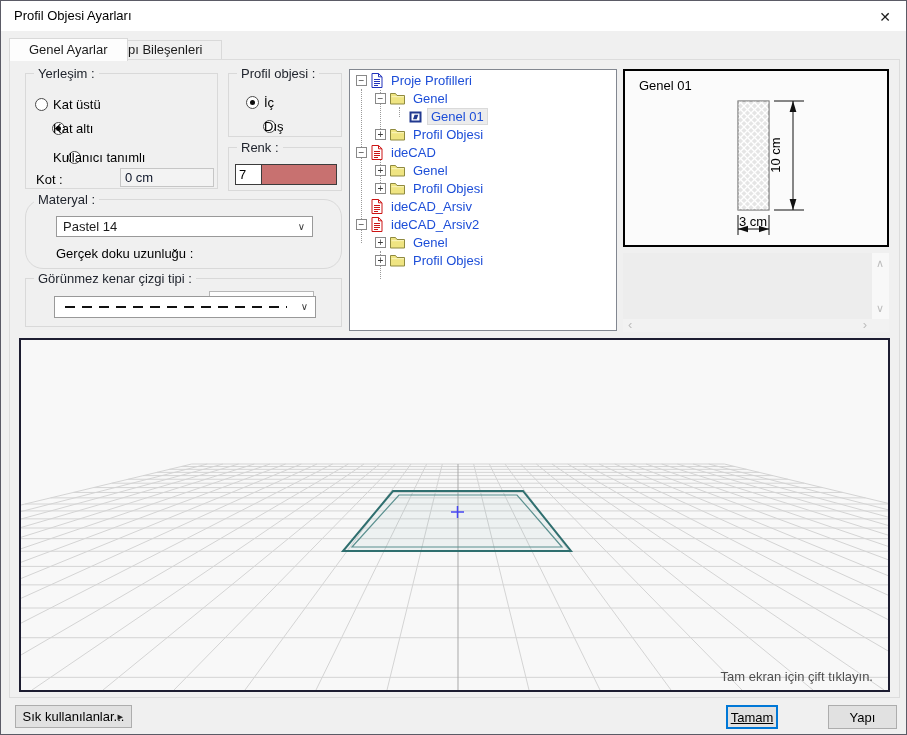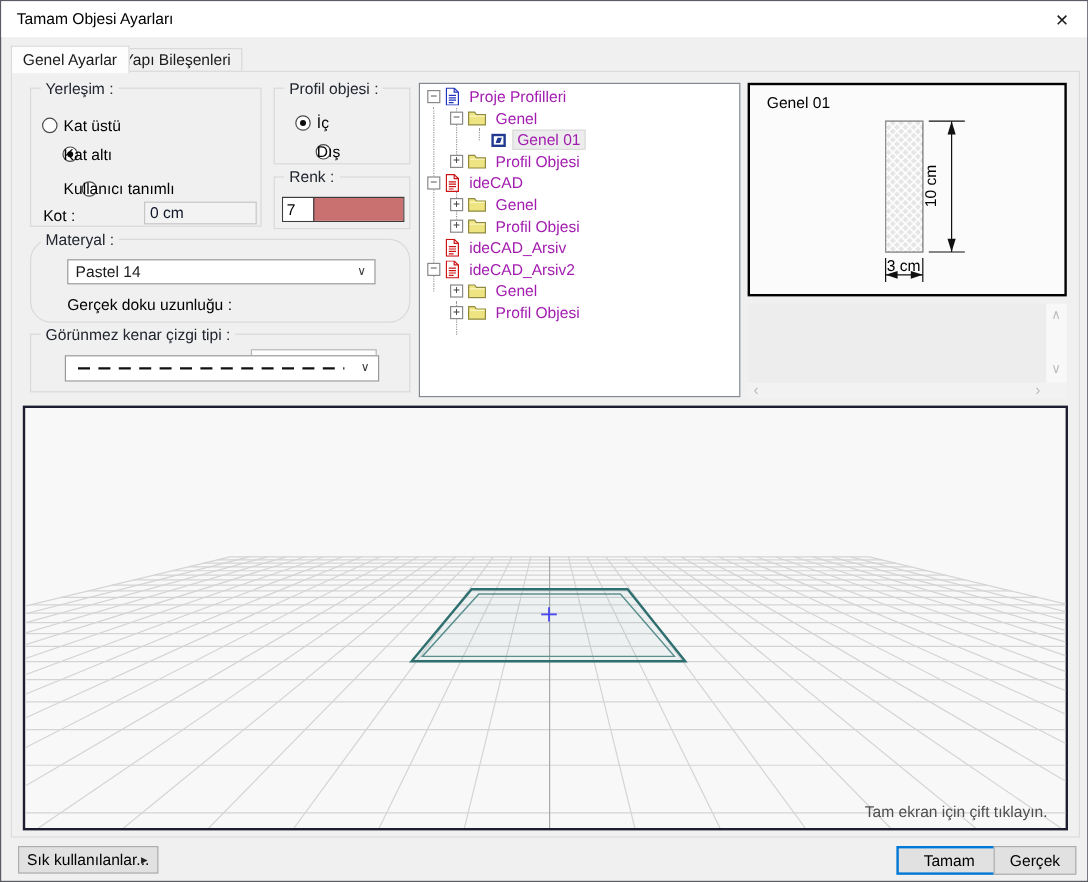--- a/index.html
+++ b/index.html
@@ -8,21 +8,21 @@
        border:1px solid #5b5b66;font-family:"Liberation Sans",sans-serif;
        font-size:13px;color:#1b1b1b;overflow:hidden;}
   .abs{position:absolute;}
   
   .titlebar{left:0;top:0;width:100%;height:30px;background:#ffffff;}
   .title{left:13px;top:7px;font-size:13px;color:#000;}
   .closebtn{right:11px;top:6px;width:20px;height:20px;text-align:center;
             line-height:20px;font-size:14px;color:#1b1b1b;cursor:pointer;}
   
   .tab{top:39px;height:20px;background:#f0f0f0;border:1px solid #d9d9d9;
-       padding:0 9px;line-height:18px;}
+       padding:0 19px;line-height:18px;}
   .tab.active{top:37px;height:23px;background:#fdfdfd;border-bottom:none;
        line-height:21px;z-index:3;}
   .tabpage{left:8px;top:58px;width:891px;height:639px;border:1px solid #dcdcdc;}
   
   .group{border:1px solid #d9d9d9;}
   .legend{position:absolute;top:-8px;left:8px;background:#f0f0f0;
           padding:0 4px;color:#21252e;white-space:nowrap;}
   
   .radio{width:13px;height:13px;border:1px solid #4a4a4a;border-radius:50%;
          background:#fff;display:inline-block;position:relative;}
@@ -44,21 +44,21 @@
   .colorctl .swatch{flex:1;border-left:1px solid #3c3c3c;}
   
   .tree{left:348px;top:68px;width:268px;height:262px;background:#fff;
         border:1px solid #828790;padding-top:1px;overflow:hidden;}
   .trow{height:18px;display:flex;align-items:center;white-space:nowrap;position:relative;}
   .texp{width:11px;height:11px;border:1px solid #898989;background:#fff;
         font-size:10px;line-height:9px;text-align:center;color:#3c3c3c;
         flex:0 0 11px;z-index:2;}
   .tspacer{flex:0 0 11px;height:11px;}
   .ticon{margin-left:4px;display:inline-flex;flex:0 0 auto;}
-  .tlabel{margin-left:5px;padding:0 3px;color:#a21caf;}
+  .tlabel{margin-left:5px;padding:0 3px;color:#1d4ed8;}
   .tlabel.sel{background:#ececec;border:1px solid #dadada;}
   .tline{position:absolute;border-left:1px dotted #9a9a9a;width:0;}
   
   .preview{left:622px;top:68px;width:266px;height:178px;background:#fbfbfb;
            border:2px solid #000;}
   .scrollpane{left:622px;top:252px;width:266px;height:79px;background:#ededed;}
   .vsb{position:absolute;right:0;top:0;width:17px;height:66px;background:#f8f8f8;}
   .hsb{position:absolute;left:0;bottom:0;width:266px;height:13px;background:#f2f2f2;}
   .sarrow{position:absolute;color:#bdbdbd;font-size:11px;line-height:11px;}
   
@@ -70,21 +70,21 @@
        align-items:center;justify-content:center;cursor:pointer;}
   .btn.default{border:2px solid #0078d7;}
   svg text{font-family:"Liberation Sans",sans-serif;}
 </style>
 </head>
 <body>
 
 <div class="win">
 
   <div class="abs titlebar">
-    <div class="abs title">Tamam Objesi Ayarları</div>
+    <div class="abs title">Profil Objesi Ayarları</div>
     <div class="abs closebtn">✕</div>
   </div>
 
   <div class="abs tab active" style="left:8px;">
     <span>Genel Ayarlar</span></div>
   <div class="abs tab" style="left:92px;">
     <span>Yapı Bileşenleri</span></div>
   <div class="abs tabpage"></div>
 
   <div class="abs group" style="left:24px;top:72px;width:193px;height:116px;">
@@ -372,19 +372,19 @@
       <line x1="430" y1="172" x2="443" y2="172" stroke="#4646f0" stroke-width="1.5"></line>
       <line x1="436.5" y1="166" x2="436.5" y2="178" stroke="#4646f0" stroke-width="1.5"></line>
       <text x="852" y="341" text-anchor="end" font-size="13" fill="#4f4f4f">Tam ekran için çift tıklayın.</text>
     </svg>
   </div>
 
   <div class="abs btn" style="left:14px;top:704px;width:117px;height:23px;">
     <span>Sık kullanılanlar...</span>
     <span class="abs" style="right:8px;top:4px;font-size:11px;color:#222;">▸</span>
   </div>
-  <div class="abs btn default" style="left:746px;top:704px;width:88px;height:24px;">
+  <div class="abs btn default" style="left:725px;top:704px;width:52px;height:24px;text-decoration:underline;">
     <span>Tamam</span>
   </div>
   <div class="abs btn" style="left:827px;top:704px;width:69px;height:24px;">
-    <span>Gerçek</span>
+    <span>Yapı</span>
   </div>
 </div>
 
 </body></html>

